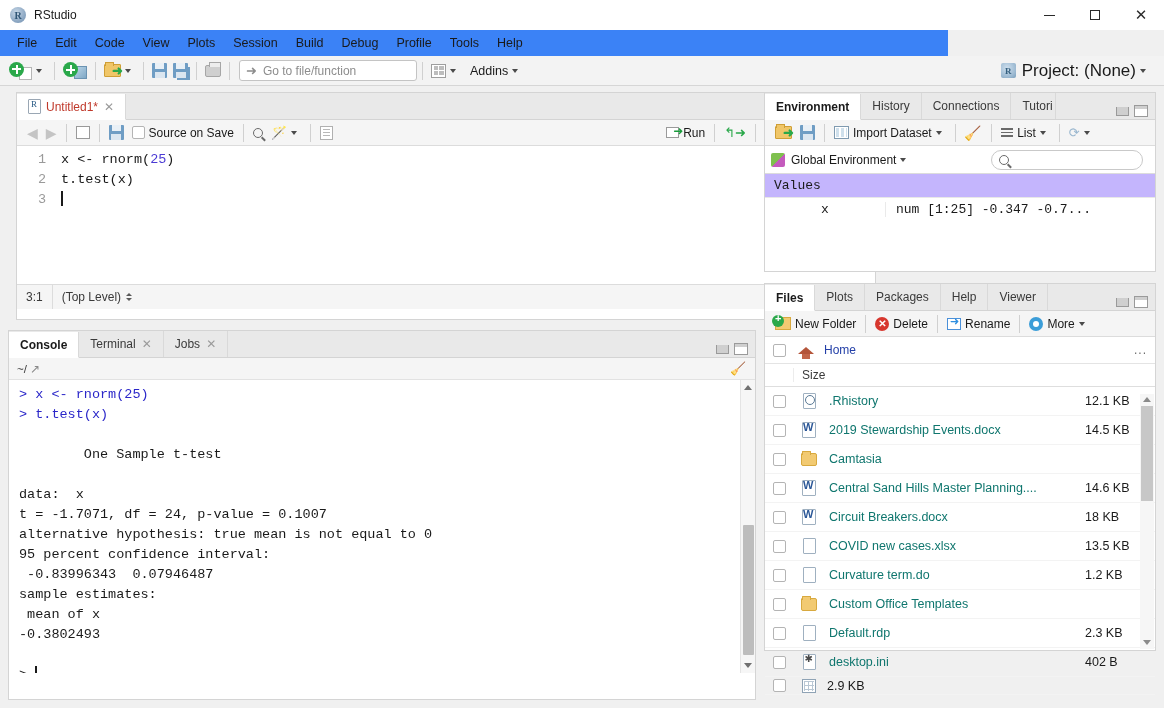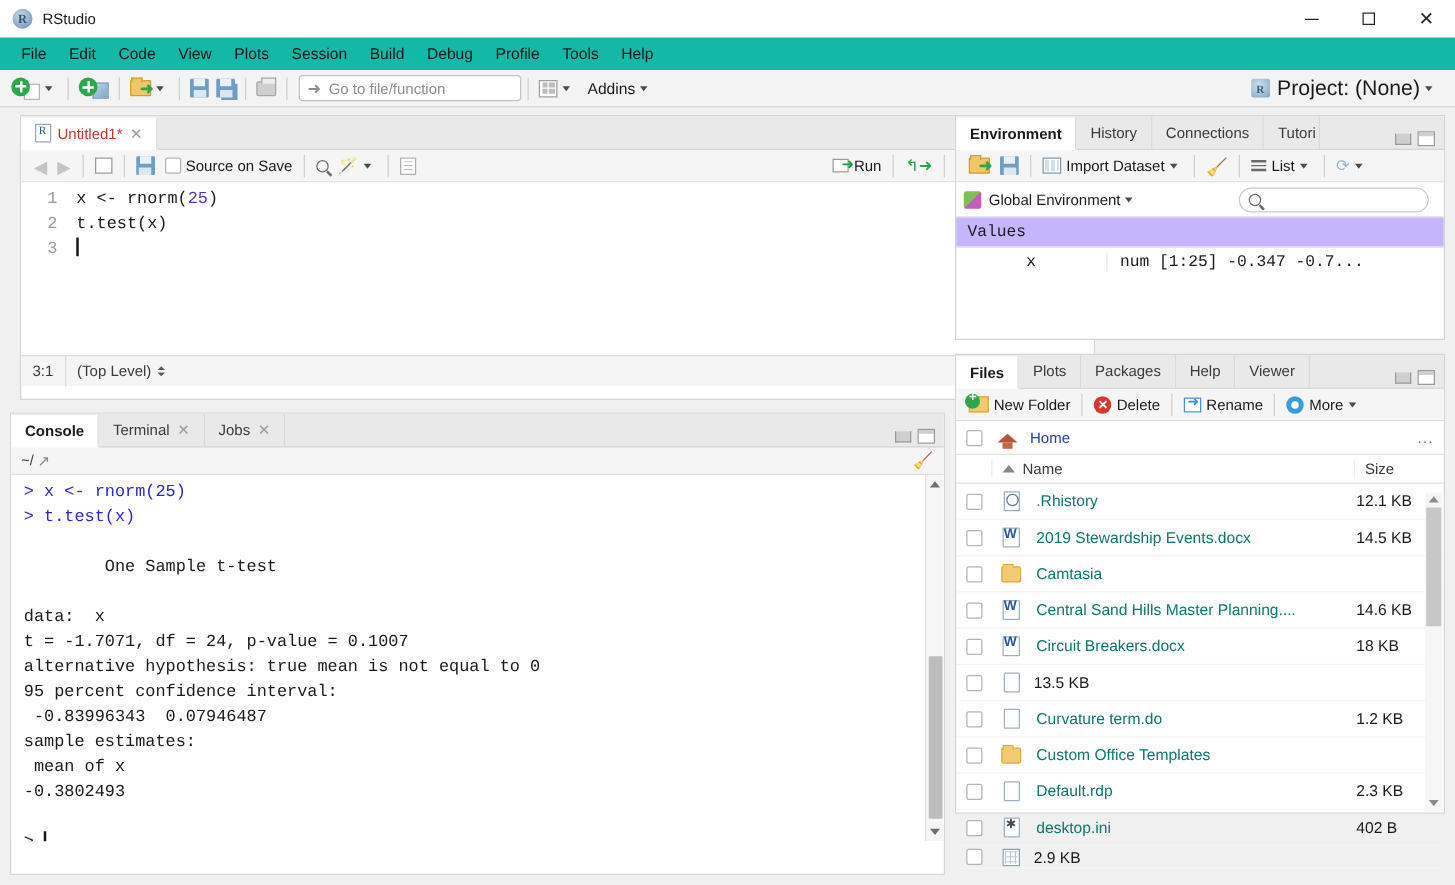--- a/index.html
+++ b/index.html
@@ -33,22 +33,22 @@
   .wincontrols div {
     width: 46px; height: 30px; display: flex; align-items: center; justify-content: center;
     font-size: 12px; color: #2a2a2a;
   }
   .wincontrols .min span { display: block; width: 11px; height: 1px; background: #2a2a2a; }
   .wincontrols .max span { display: block; width: 10px; height: 10px; border: 1px solid #2a2a2a; }
   .wincontrols .close { font-size: 15px; font-weight: 300; }
 
   
   .menubar {
-    position: absolute; top: 30px; left: 0; width: 1164px; height: 26px;
-    background: #14b8a6; display: flex; align-items: center; padding-left: 8px;
+    position: absolute; top: 30px; left: 0; width: 948px; height: 26px;
+    background: #3b82f6; display: flex; align-items: center; padding-left: 8px;
   }
   .menubar .mi {
     padding: 3px 9px; font-size: 12.5px; color: #1a1a1a; cursor: default; white-space: nowrap;
   }
 
   
   .toolbar {
     position: absolute; top: 56px; left: 0; width: 1164px; height: 30px;
     background: #f3f3f3; border-bottom: 1px solid #d6d6d6;
     display: flex; align-items: center; padding: 0 6px;
@@ -571,24 +571,20 @@
 
     <div class="files-path">
       <span class="cbx"></span>
       <span class="ico ico-home" style="margin-left:12px;"></span>
       <span style="margin-left:10px;color:#2440a8;">Home</span>
       <span class="dots" style="margin-left:auto;">...</span>
     </div>
 
     <div class="files-head">
       <span class="c1"></span>
-      <span class="cname">
-        <span class="sort-arrow"></span>
-        <span>Name</span>
-      </span>
       <span class="csize">Size</span>
     </div>
 
     <div style="position:relative;">
       <div class="file-row">
         <span class="fcb">
             <span class="cbx"></span>
           </span>
         <span class="ficon">
             <span class="ico ico-clock"></span>
@@ -636,20 +632,21 @@
         <span class="fname">Circuit Breakers.docx</span>
         <span class="fsize">18 KB</span>
       </div>
       <div class="file-row">
         <span class="fcb">
             <span class="cbx"></span>
           </span>
         <span class="ficon">
             <span class="ico ico-doc"></span>
           </span>
+        <span class="fname">COVID new cases.xlsx</span>
         <span class="fsize">13.5 KB</span>
       </div>
       <div class="file-row">
         <span class="fcb">
             <span class="cbx"></span>
           </span>
         <span class="ficon">
             <span class="ico ico-doc"></span>
           </span>
         <span class="fname">Curvature term.do</span>

